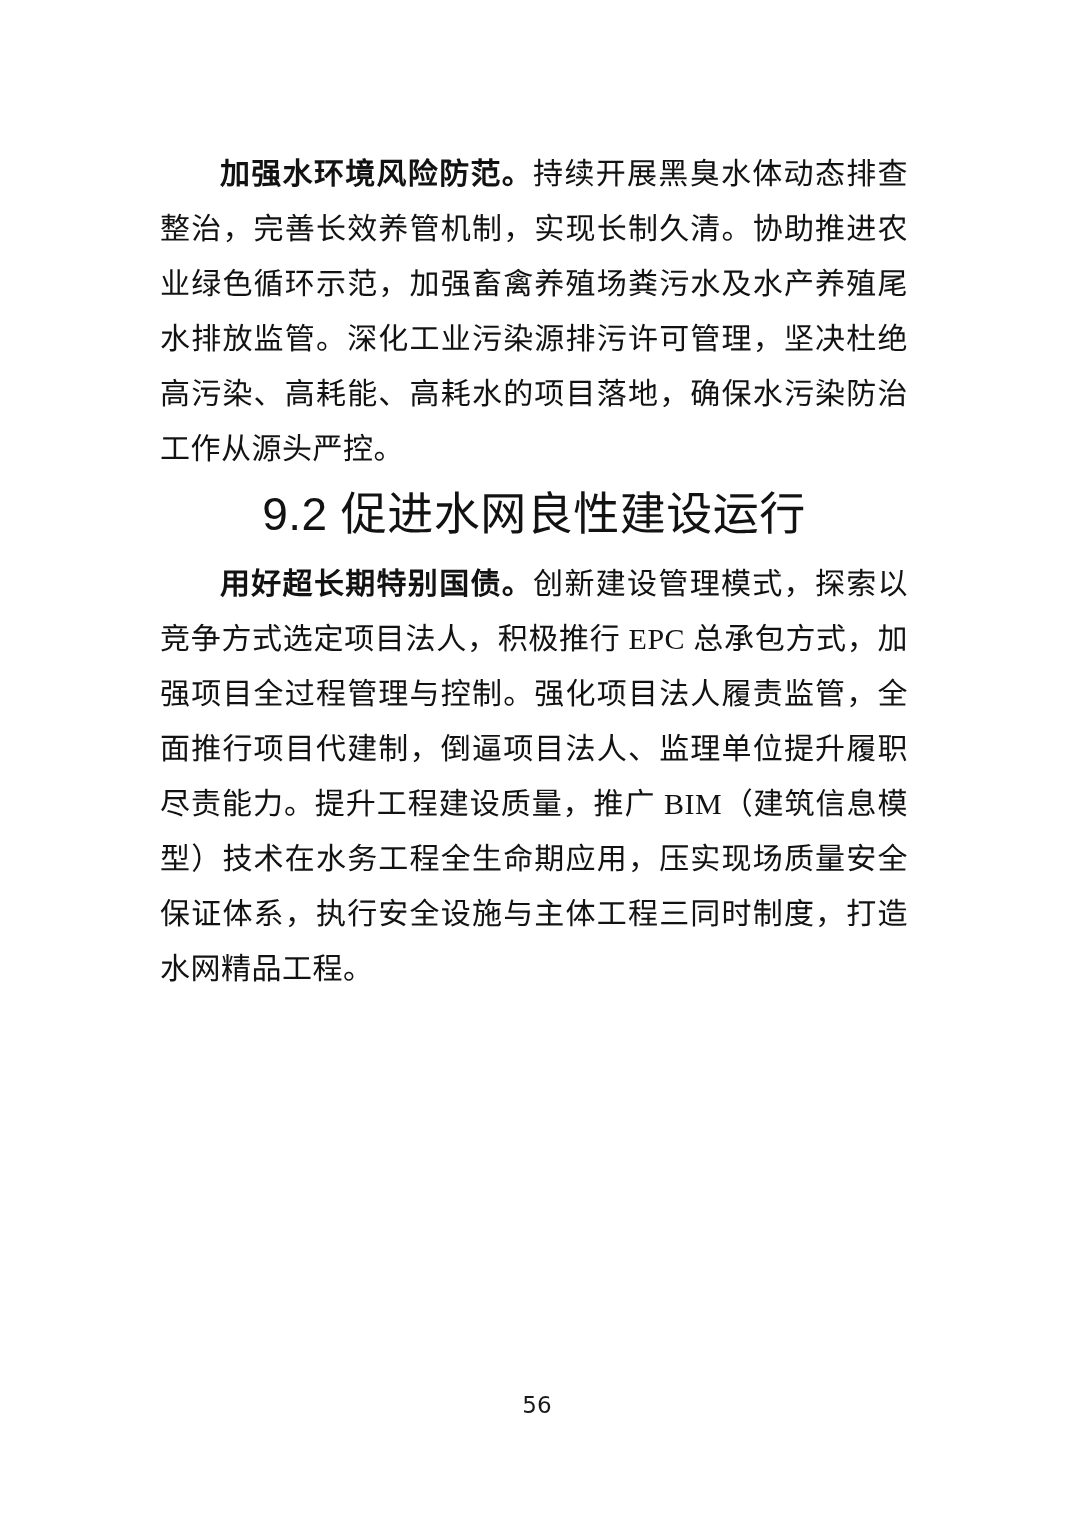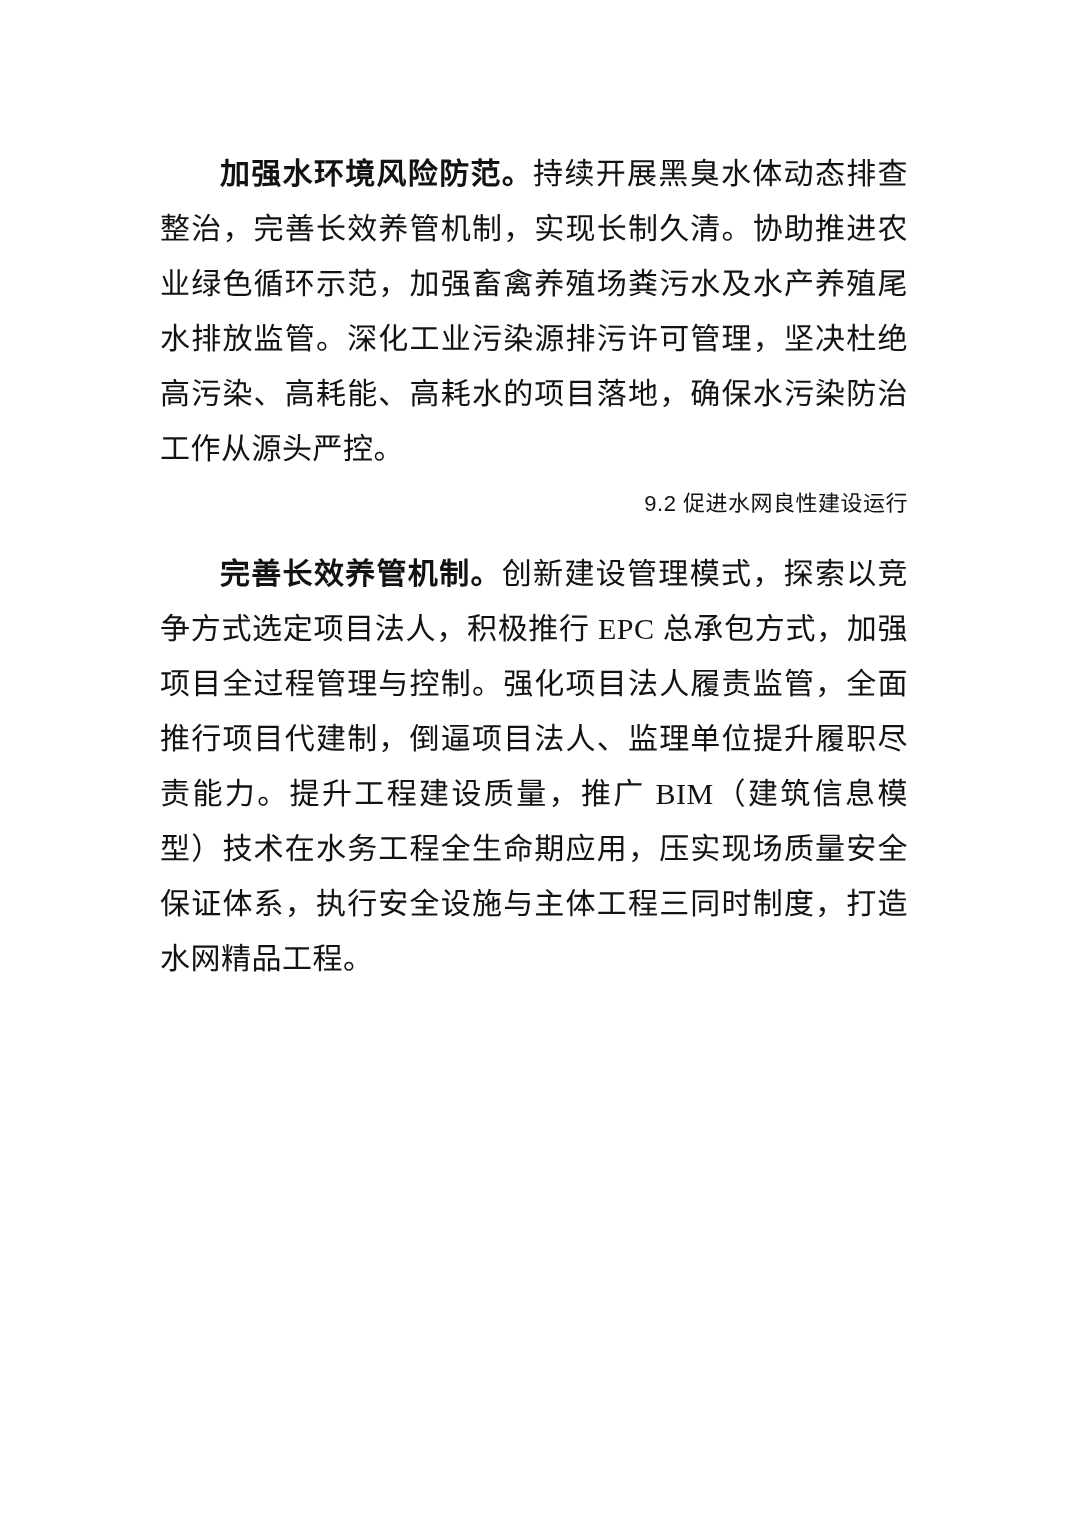--- a/index.html
+++ b/index.html
@@ -26,26 +26,26 @@
     text-align: justify;
     text-justify: inter-ideograph;
     text-indent: 60px;
     letter-spacing: 0.5px;
   }
   .para .lead {
     font-weight: bold;
   }
   .heading {
     font-family: "Liberation Sans", "DejaVu Sans", sans-serif;
-    font-size: 22px;
+    font-size: 46px;
     font-weight: 500;
     line-height: 40px;
-    margin: 8px 0 22px 0;
+    margin: 18px 0 22px 0;
     letter-spacing: 0.5px;
-    text-align: right;
+    text-align: center;
   }
   .page-number {
     position: absolute;
     left: 0;
     right: 0;
     top: 1392px;
     text-align: center;
     font-family: "DejaVu Sans", "Liberation Sans", sans-serif;
     font-size: 23px;
     color: #1a1a1a;
@@ -55,18 +55,19 @@
 <body>
 
 <div class="page">
   <div class="content">
 
     <p class="para"><span class="lead">加强水环境风险防范。</span><span>持续开展黑臭水体动态排查整治，完善长效养管机制，实现长制久清。协助推进农业绿色循环示范，加强畜禽养殖场粪污水及水产养殖尾水排放监管。深化工业污染源排污许可管理，坚决杜绝高污染、高耗能、高耗水的项目落地，确保水污染防治工作从源头严控。</span></p>
 
     <h2 class="heading">9.2 促进水网良性建设运行</h2>
 
 
-    <p class="para"><span class="lead">完善长效养管机制。</span><span>创新建设管理模式，探索以竞争方式选定项目法人，积极推行 EPC 总承包方式，加强项目全过程管理与控制。强化项目法人履责监管，全面推行项目代建制，倒逼项目法人、监理单位提升履职尽责能力。提升工程建设质量，推广 BIM（建筑信息模型）技术在水务工程全生命期应用，压实现场质量安全保证体系，执行安全设施与主体工程三同时制度，打造水网精品工程。</span></p>
+    <p class="para"><span class="lead">用好超长期特别国债。</span><span>创新建设管理模式，探索以竞争方式选定项目法人，积极推行 EPC 总承包方式，加强项目全过程管理与控制。强化项目法人履责监管，全面推行项目代建制，倒逼项目法人、监理单位提升履职尽责能力。提升工程建设质量，推广 BIM（建筑信息模型）技术在水务工程全生命期应用，压实现场质量安全保证体系，执行安全设施与主体工程三同时制度，打造水网精品工程。</span></p>
 
 
   </div>
 
+  <div class="page-number">56</div>
 </div>
 
 </body></html>

